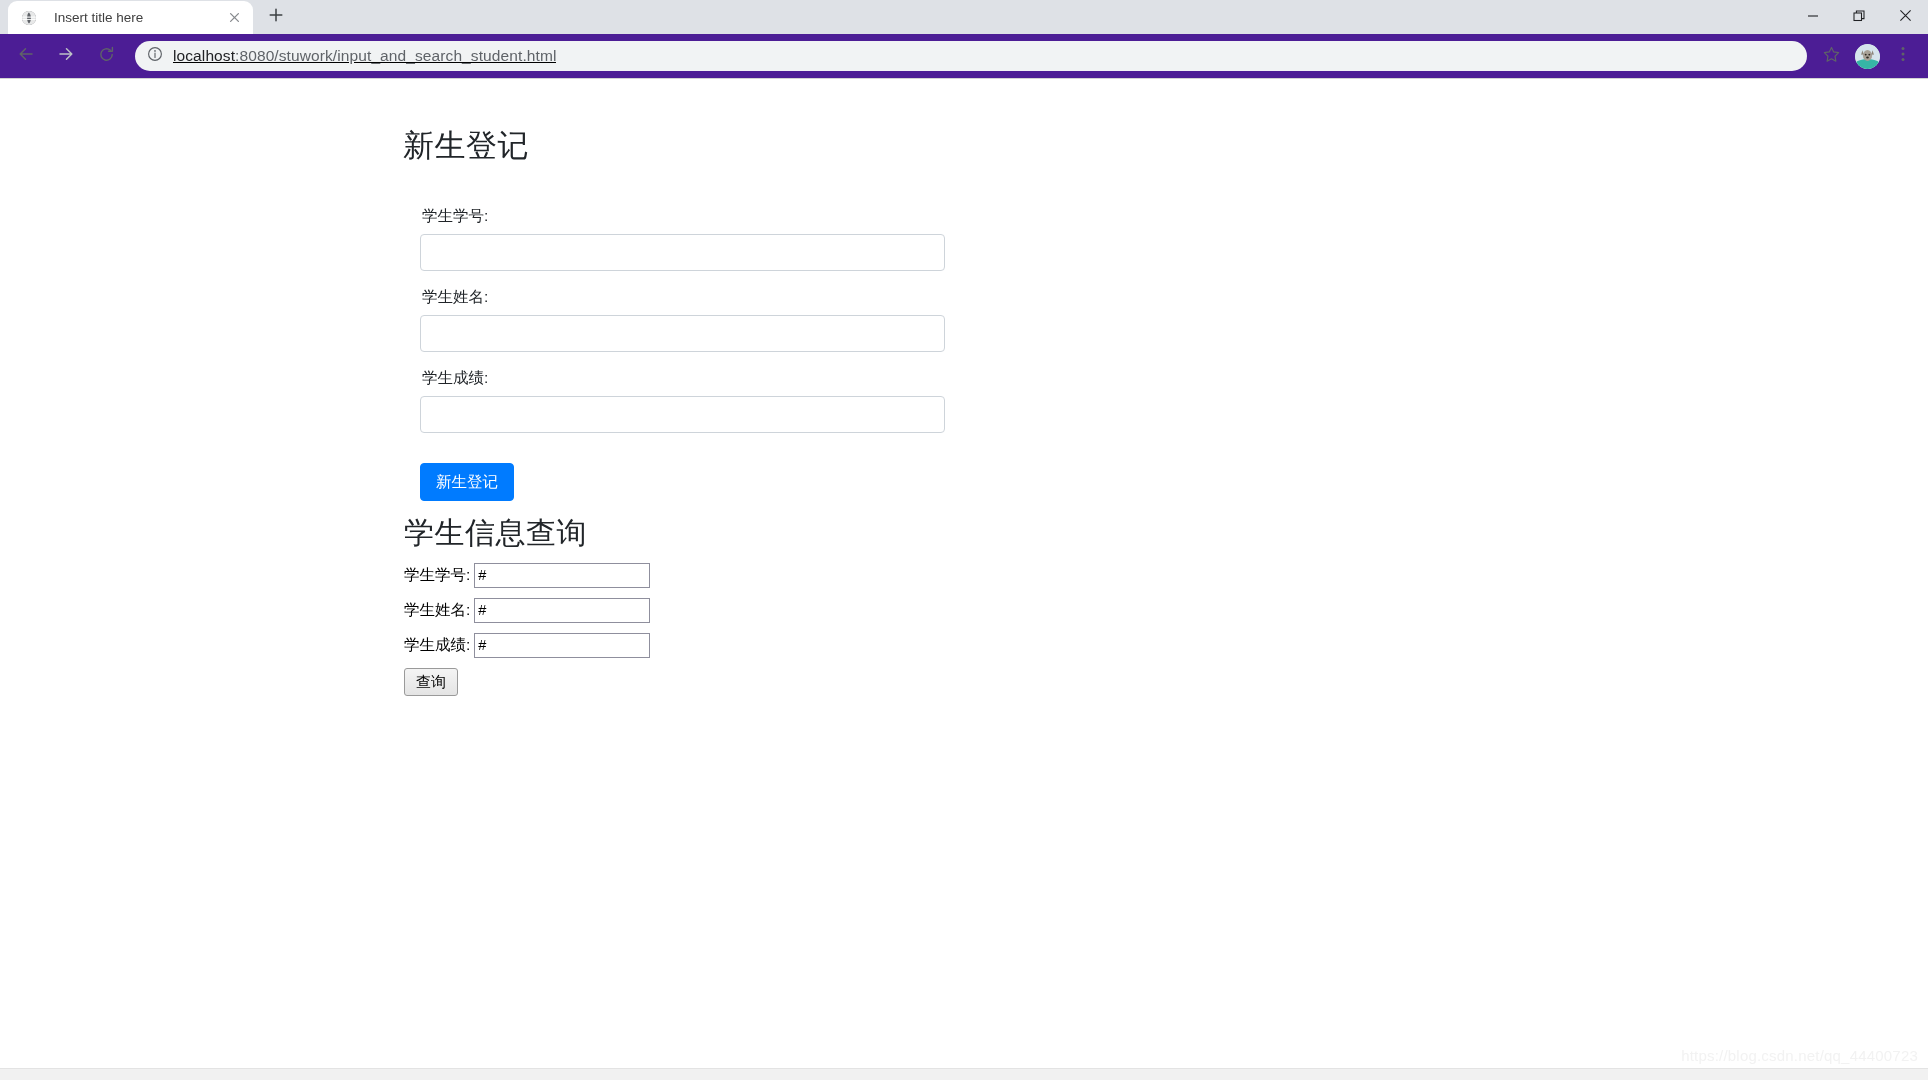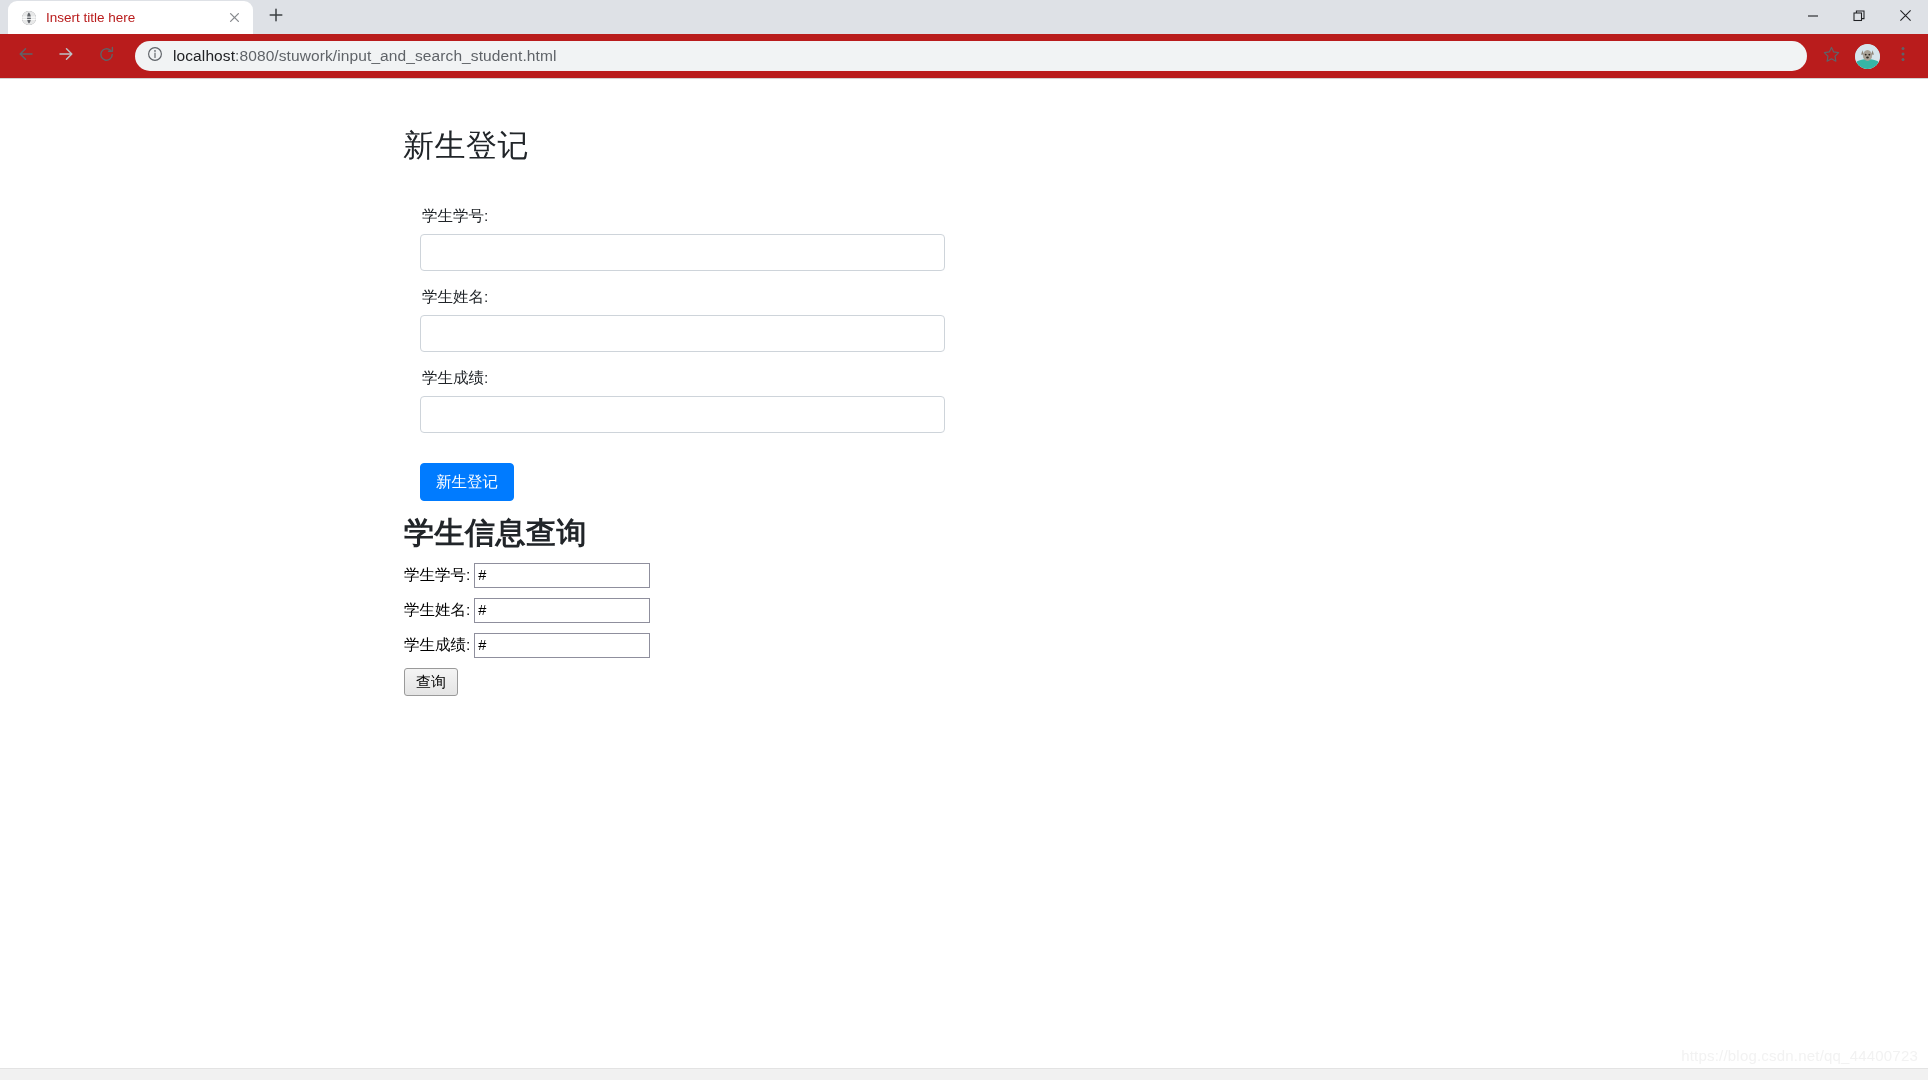--- a/index.html
+++ b/index.html
@@ -29,45 +29,47 @@
     width: 245px; height: 33px;
     background: #ffffff;
     border-radius: 9px 9px 0 0;
     display: flex; align-items: center;
     padding: 0 10px 0 13px;
     position: relative;
     gap: 9px;
   }
   .tab-favicon { width: 16px; height: 16px; flex: none; display:block; }
   .tab-title {
-    font-size: 13.5px; color: #b91c1c;
+    font-size: 13.5px; color: #404040;
     white-space: nowrap; overflow: hidden; text-overflow: ellipsis;
     flex: 1 1 auto;
+    margin-left: 8px;
   }
   .tab-close { width: 17px; height: 17px; flex: none; opacity: .75; }
 
   .newtab {
     width: 36px; height: 30px;
     margin-left: 5px; margin-bottom: 2px;
     display: flex; align-items: center; justify-content: center;
   }
 
   .wincontrols {
     position: absolute; right: 0; top: 0;
     height: 33px; display: flex;
   }
   .wc-btn { width: 46px; height: 33px; display:flex; align-items:center; justify-content:center; }
 
   .toolbar {
     height: 44px;
-    background: #b91c1c;
+    background: #4c1d95;
     display: flex; align-items: center;
     padding: 0 8px 0 6px;
     flex: none;
     position: relative;
+    text-decoration: underline;
   }
   .nav-btn {
     width: 34px; height: 34px;
     display: flex; align-items: center; justify-content: center;
     margin: 0 3px;
     border-radius: 50%;
   }
 
   .omnibox {
     flex: 1 1 auto;
@@ -155,21 +157,21 @@
     background: #007bff;
     border: 1px solid #007bff;
     border-radius: 4px;
     cursor: pointer;
     font-family: inherit;
     line-height: 1.1;
   }
 
   h2.query-title {
     font-size: 30px;
-    font-weight: 700;
+    font-weight: 400;
     color: #212529;
     margin: 13px 0 11px -16px;
     line-height: 1.25;
     letter-spacing: .5px;
   }
 
   .query-form { margin-left: -16px; }
   .query-row {
     display: flex;
     align-items: center;

